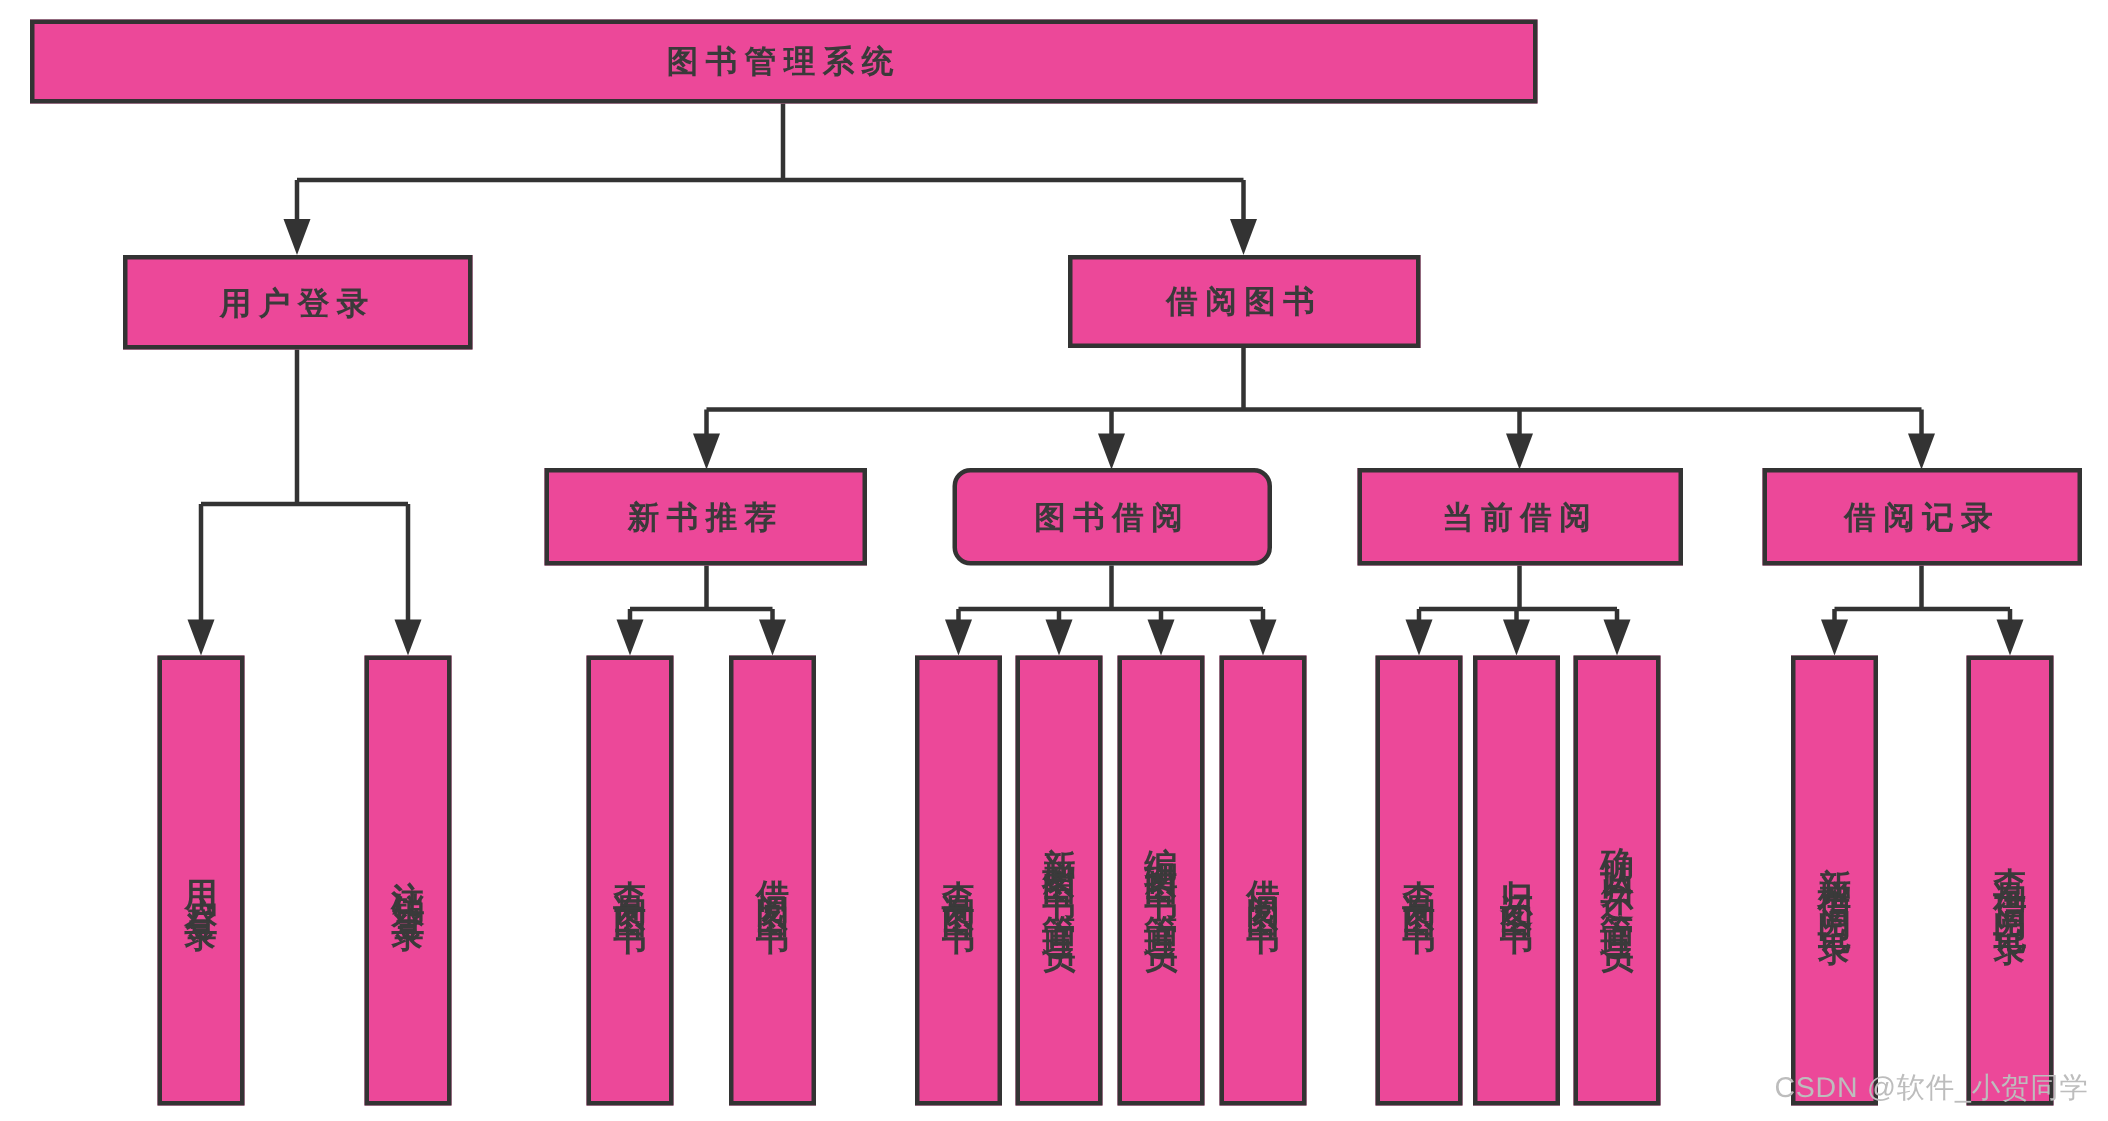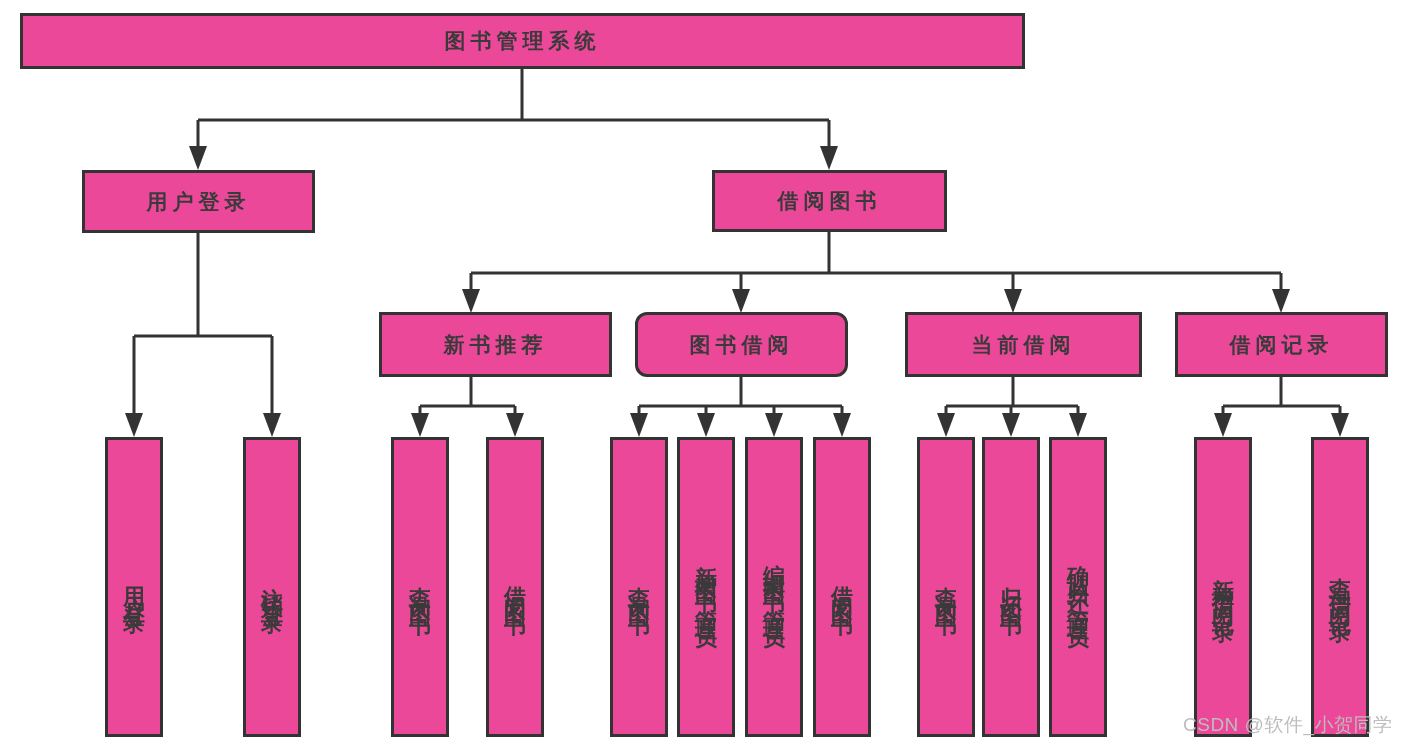--- a/index.html
+++ b/index.html
@@ -64,27 +64,27 @@
     <span class="hlabel">图书管理系统</span>
   </div>
 
   <div class="node" style="left:82px;top:170px;width:233px;height:63px;">
     <span class="hlabel">用户登录</span>
   </div>
   <div class="node" style="left:712px;top:170px;width:235px;height:62px;">
     <span class="hlabel">借阅图书</span>
   </div>
 
-  <div class="node" style="left:379px;top:312px;width:233px;height:65px;">
+  <div class="node" style="left:363px;top:312px;width:215px;height:65px;">
     <span class="hlabel">新书推荐</span>
   </div>
   <div class="node" style="left:635px;top:312px;width:213px;height:65px;border-radius:12px;">
     <span class="hlabel">图书借阅</span>
   </div>
-  <div class="node" style="left:905px;top:312px;width:237px;height:65px;">
+  <div class="node" style="left:905px;top:312px;width:217px;height:65px;">
     <span class="hlabel">当前借阅</span>
   </div>
   <div class="node" style="left:1175px;top:312px;width:213px;height:65px;">
     <span class="hlabel">借阅记录</span>
   </div>
 
   <div class="node" style="left:105px;top:437px;width:58px;height:300px;">
     <span class="vtext">用户登录</span>
   </div>
   <div class="node" style="left:243px;top:437px;width:58px;height:300px;">

